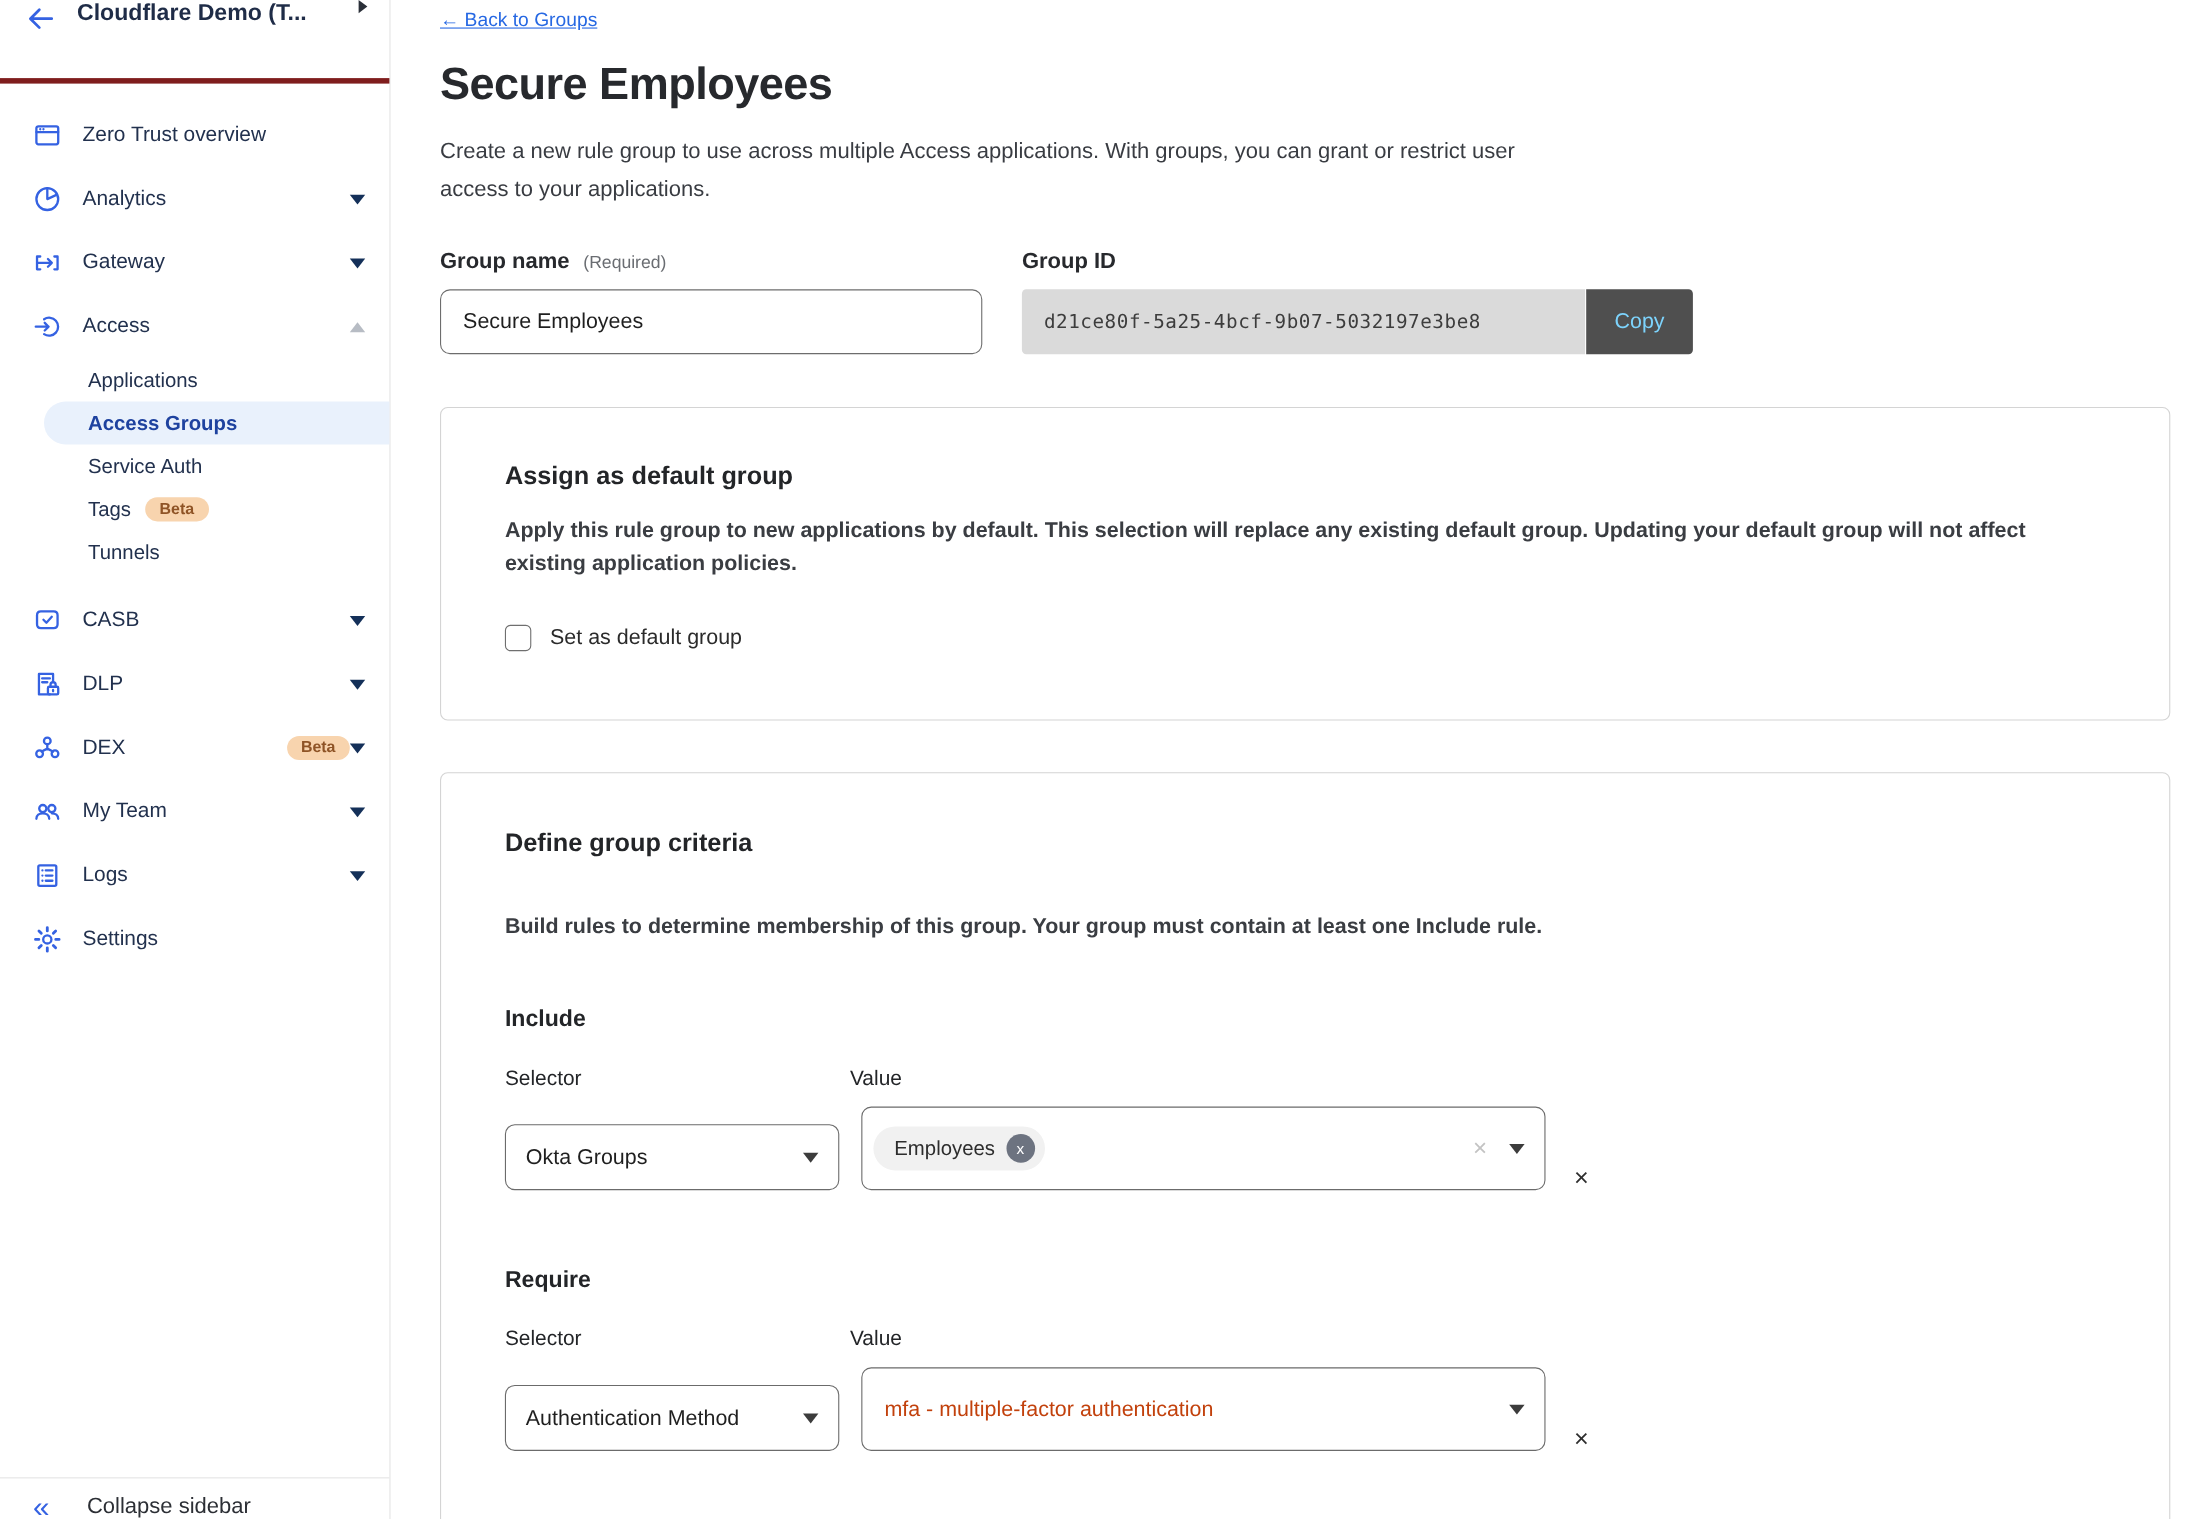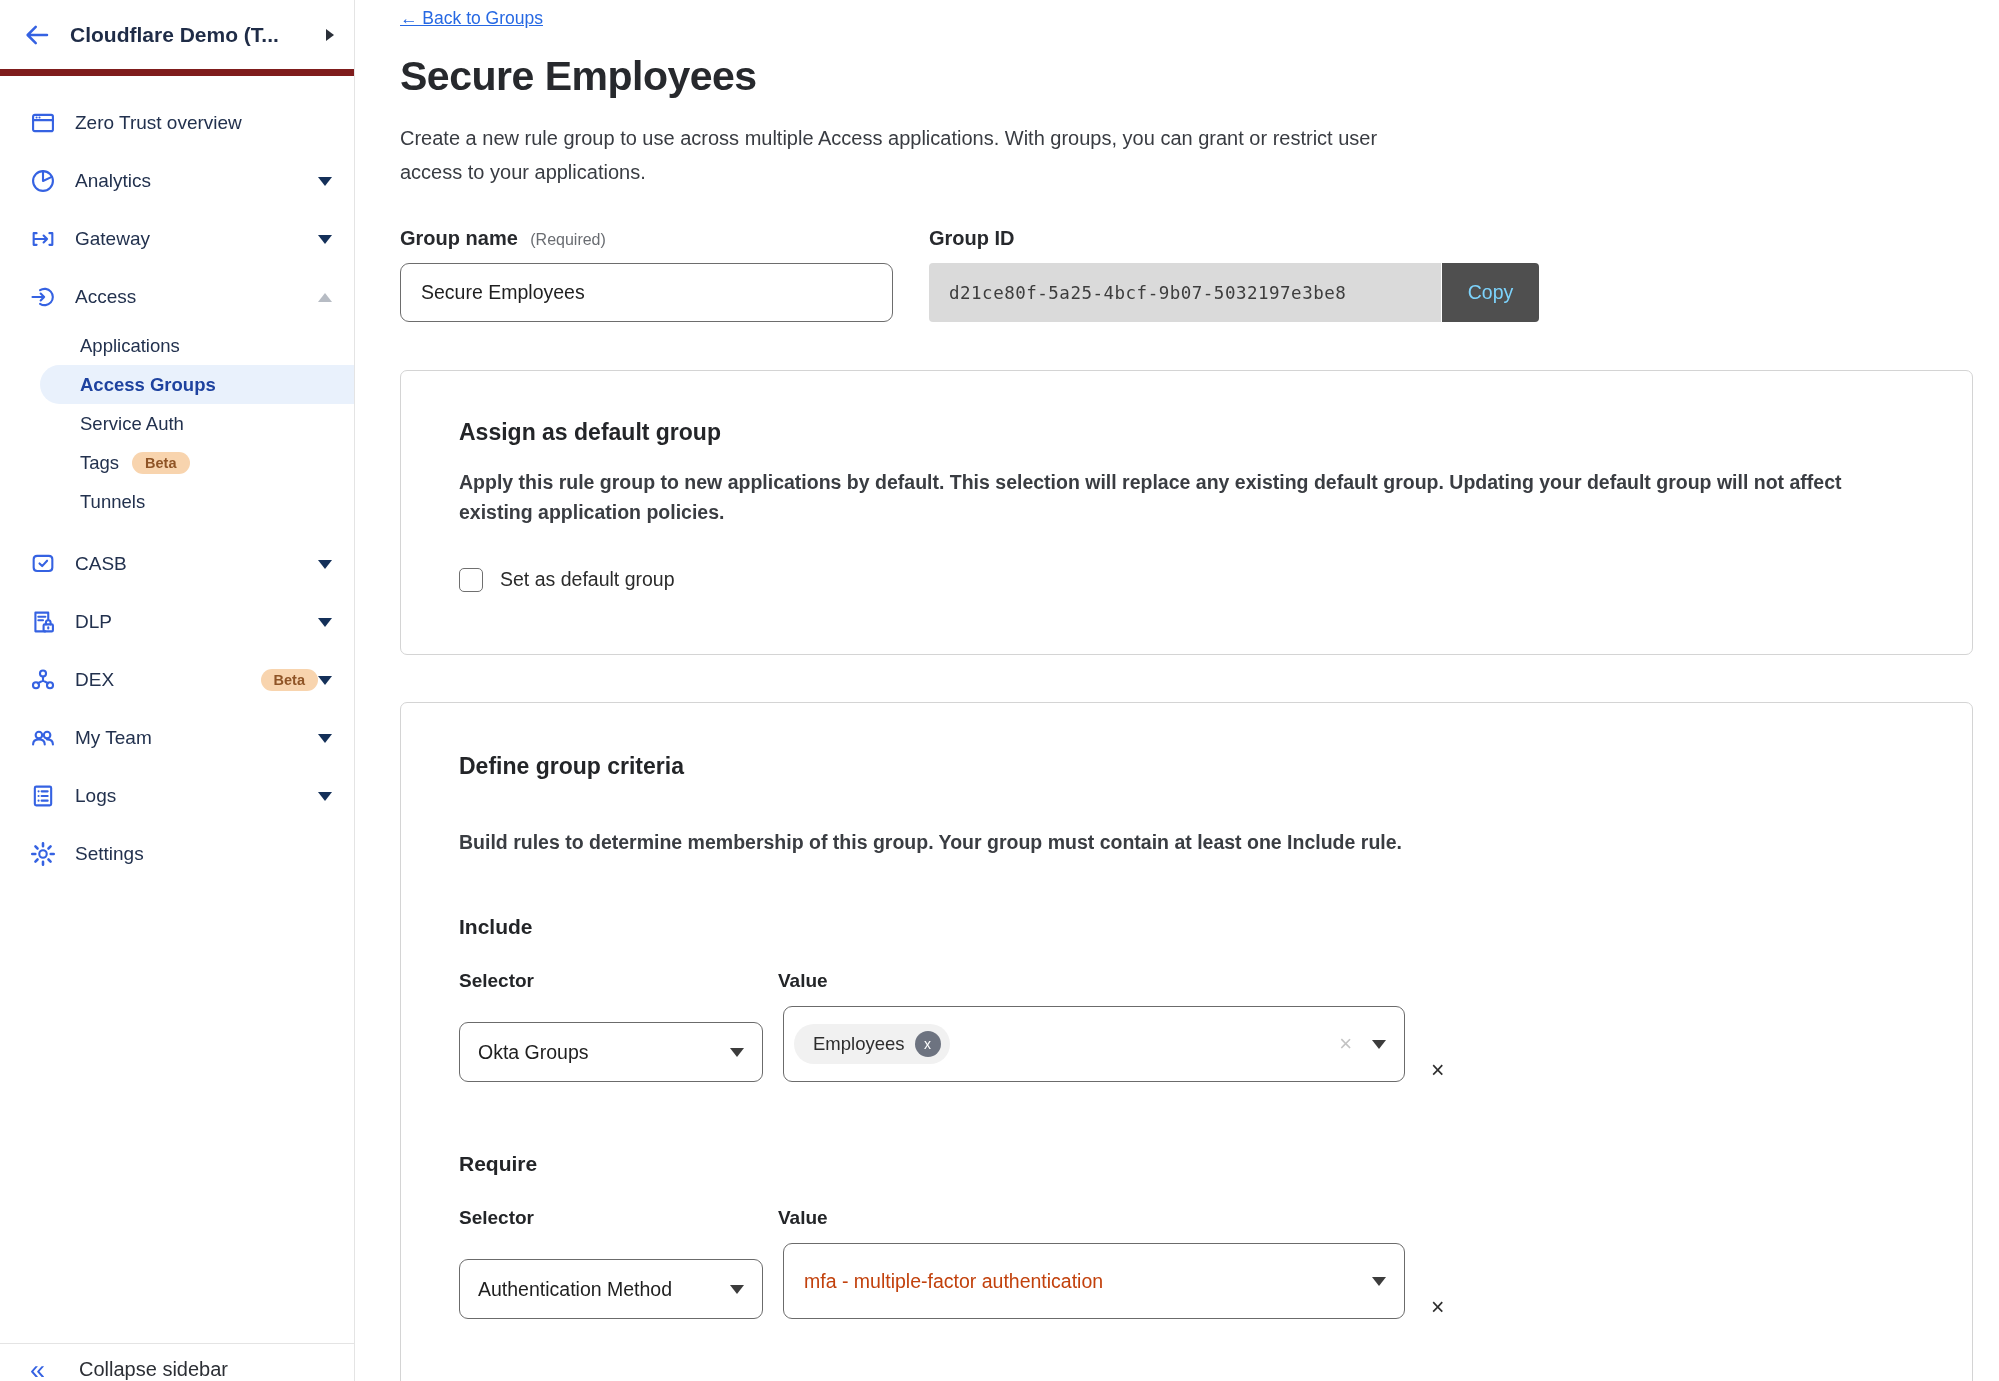--- a/index.html
+++ b/index.html
@@ -3,22 +3,22 @@
 <meta charset="utf-8">
 <style>
   * { margin:0; padding:0; box-sizing:border-box; }
   html,body { width:1999px; height:1381px; overflow:hidden; background:#ffffff;
     font-family:"Liberation Sans","DejaVu Sans",sans-serif; color:#2b2f36; }
   .page { display:flex; width:1999px; height:1381px; }
 
   
   .sidebar { width:355px; min-width:355px; height:100%; border-right:1px solid #e4e4e4;
     display:flex; flex-direction:column; background:#fff; position:relative; }
-  .sb-header { height:76px; display:flex; align-items:center; padding:0 20px 0 22px;
-    border-bottom:7px solid #7f1d1d; }
+  .sb-header { height:76px; display:flex; align-items:flex-start; padding:0 20px 0 22px;
+    border-bottom:5px solid #7f1d1d; }
   .sb-header .back { width:34px; height:34px; display:flex; align-items:center; margin-right:14px; cursor:pointer; }
   .sb-title { font-size:21px; font-weight:700; color:#1f2c47; flex:1; white-space:nowrap; overflow:hidden; }
   .chev-right { width:0; height:0; border-top:6px solid transparent; border-bottom:6px solid transparent;
     border-left:8px solid #2a2f38; margin-left:8px; }
   .sb-nav { padding-top:18px; flex:1; }
   .nav-item { height:58px; display:flex; align-items:center; padding:0 22px 0 28px; cursor:pointer; }
   .nav-item .nicon { width:30px; height:30px; margin-right:17px; display:flex; align-items:center; justify-content:center; }
   .nav-item .nlabel { font-size:19px; color:#22314e; flex:1; }
   .caret-down { width:0; height:0; border-left:7px solid transparent; border-right:7px solid transparent;
     border-top:9px solid #143059; }
@@ -62,21 +62,21 @@
   .card-body { margin-top:21px; font-size:19.5px; line-height:1.55; color:#3a3d42; max-width:1420px;font-weight:bold; }
   .chk-row { margin-top:40px; display:flex; align-items:center; cursor:pointer; }
   .chk { width:24px; height:24px; border:1.7px solid #6f6f6f; border-radius:5px; background:#fff; }
   .chk-label { margin-left:17px; font-size:19.5px; color:#2b2b2b; }
 
   .card2 { margin-top:47px; height:760px; padding:50px 58px 0 58px; }
   .card2 .card-body { margin-top:47px; }
   .sec-h { font-size:21px; font-weight:700; color:#232528; }
   .inc-h { margin-top:58px; }
   .rule-labels { margin-top:31px; display:flex; }
-  .rl { font-size:19px; font-weight:700; color:#232528; }
+  .rl { font-size:19px; font-weight:400; color:#232528; }
   .rl-val { margin-left:244px; }
   .rule-row { margin-top:14px; display:flex; align-items:flex-end; }
   .select-box { width:304px; height:60px; border:1.6px solid #6b6b6b; border-radius:9px;
     display:flex; align-items:center; padding:0 18px 0 18px; cursor:pointer; background:#fff; }
   .select-box .sel-text { font-size:19.5px; color:#1f1f1f; flex:1; white-space:nowrap; }
   .tri { width:0; height:0; border-left:7px solid transparent; border-right:7px solid transparent;
     border-top:9px solid #3c3c3c; }
   .value-box { margin-left:20px; width:622px; height:76px; border:1.6px solid #6b6b6b; border-radius:9px;
     display:flex; align-items:center; padding:0 18px 0 10px; cursor:pointer; background:#fff; }
   .chip { background:#f1f1f1; border-radius:20px; height:40px; display:flex; align-items:center;

